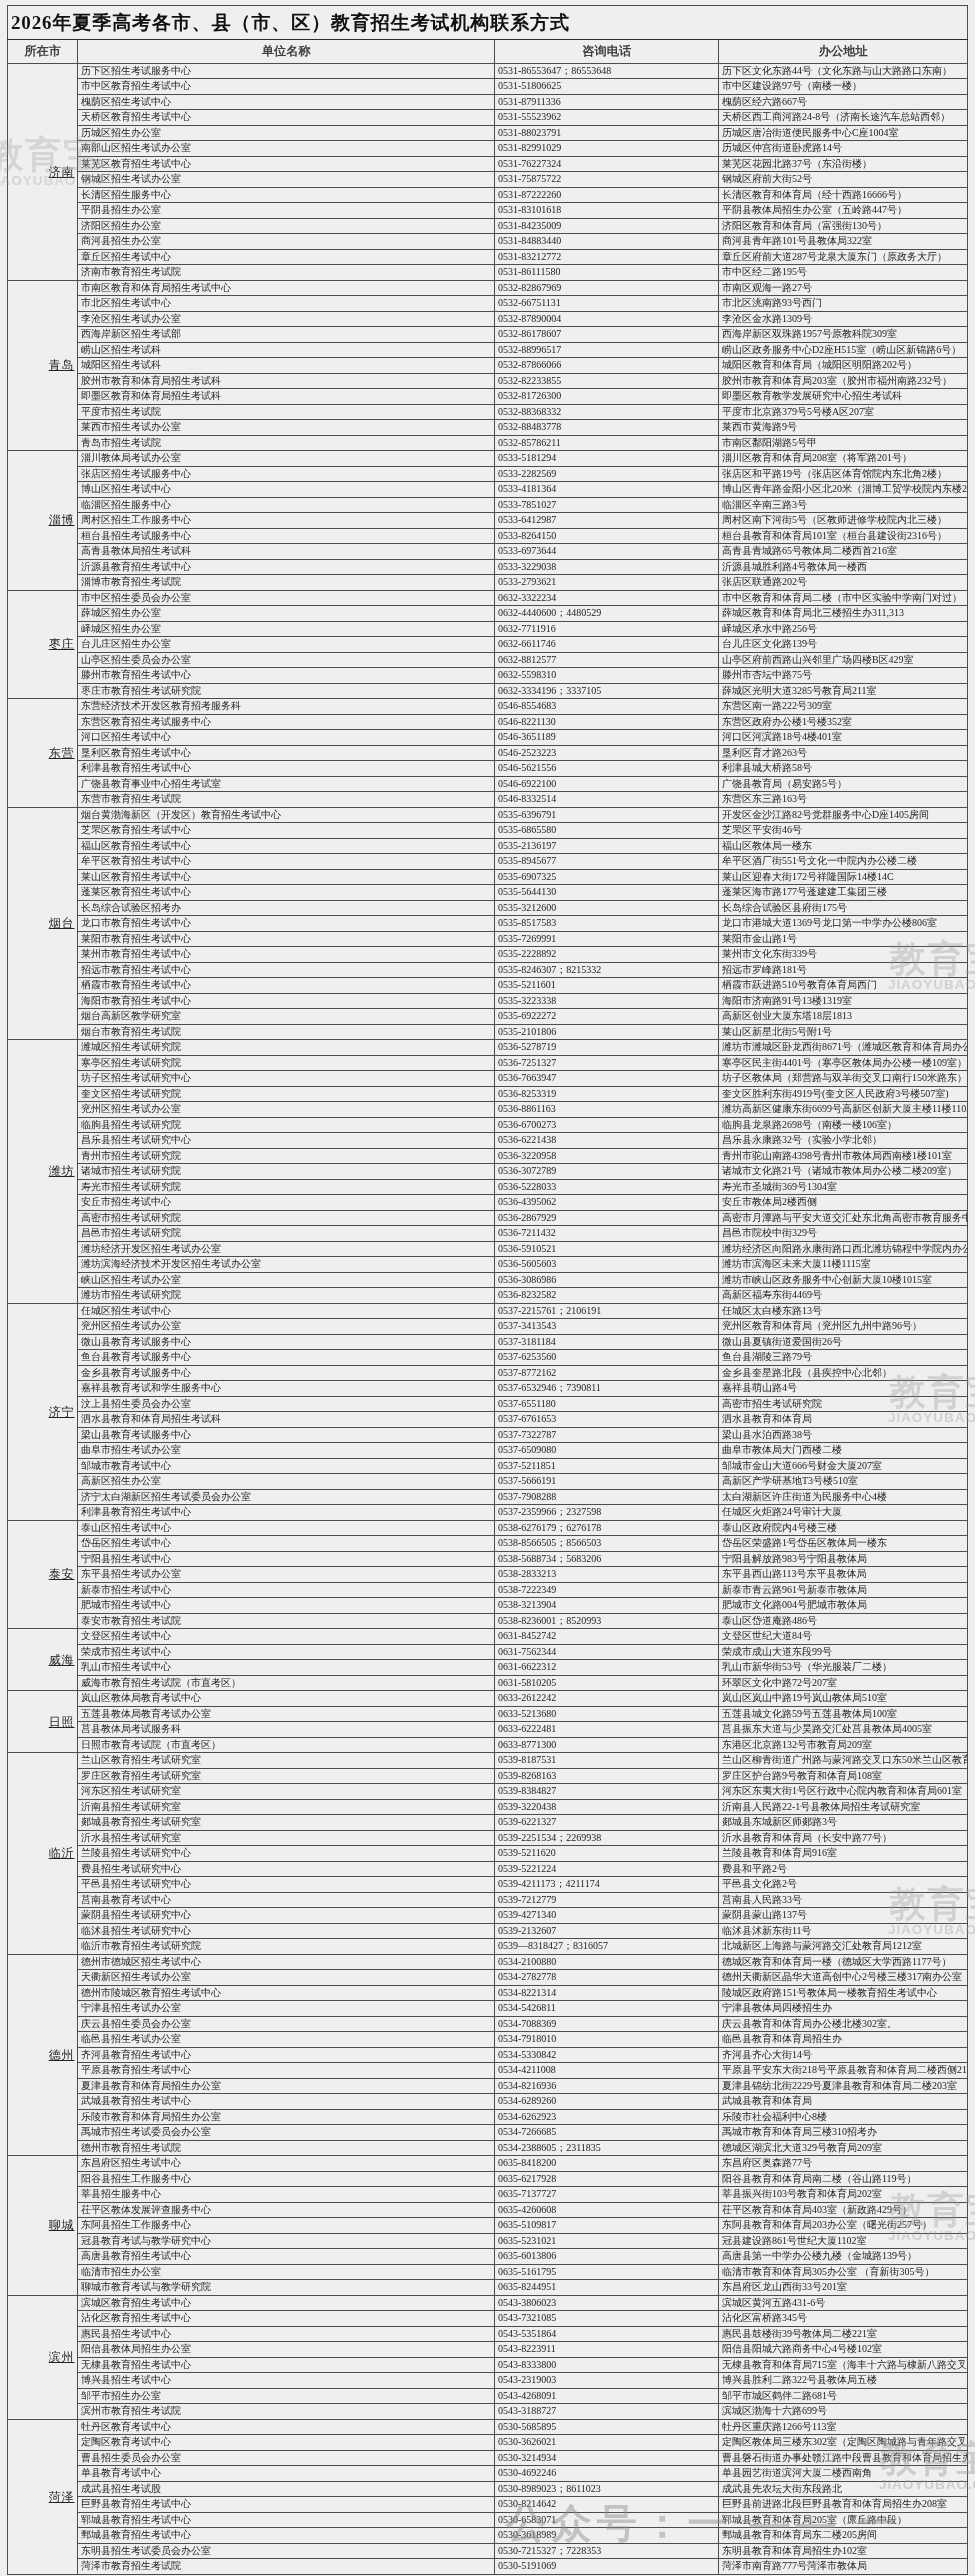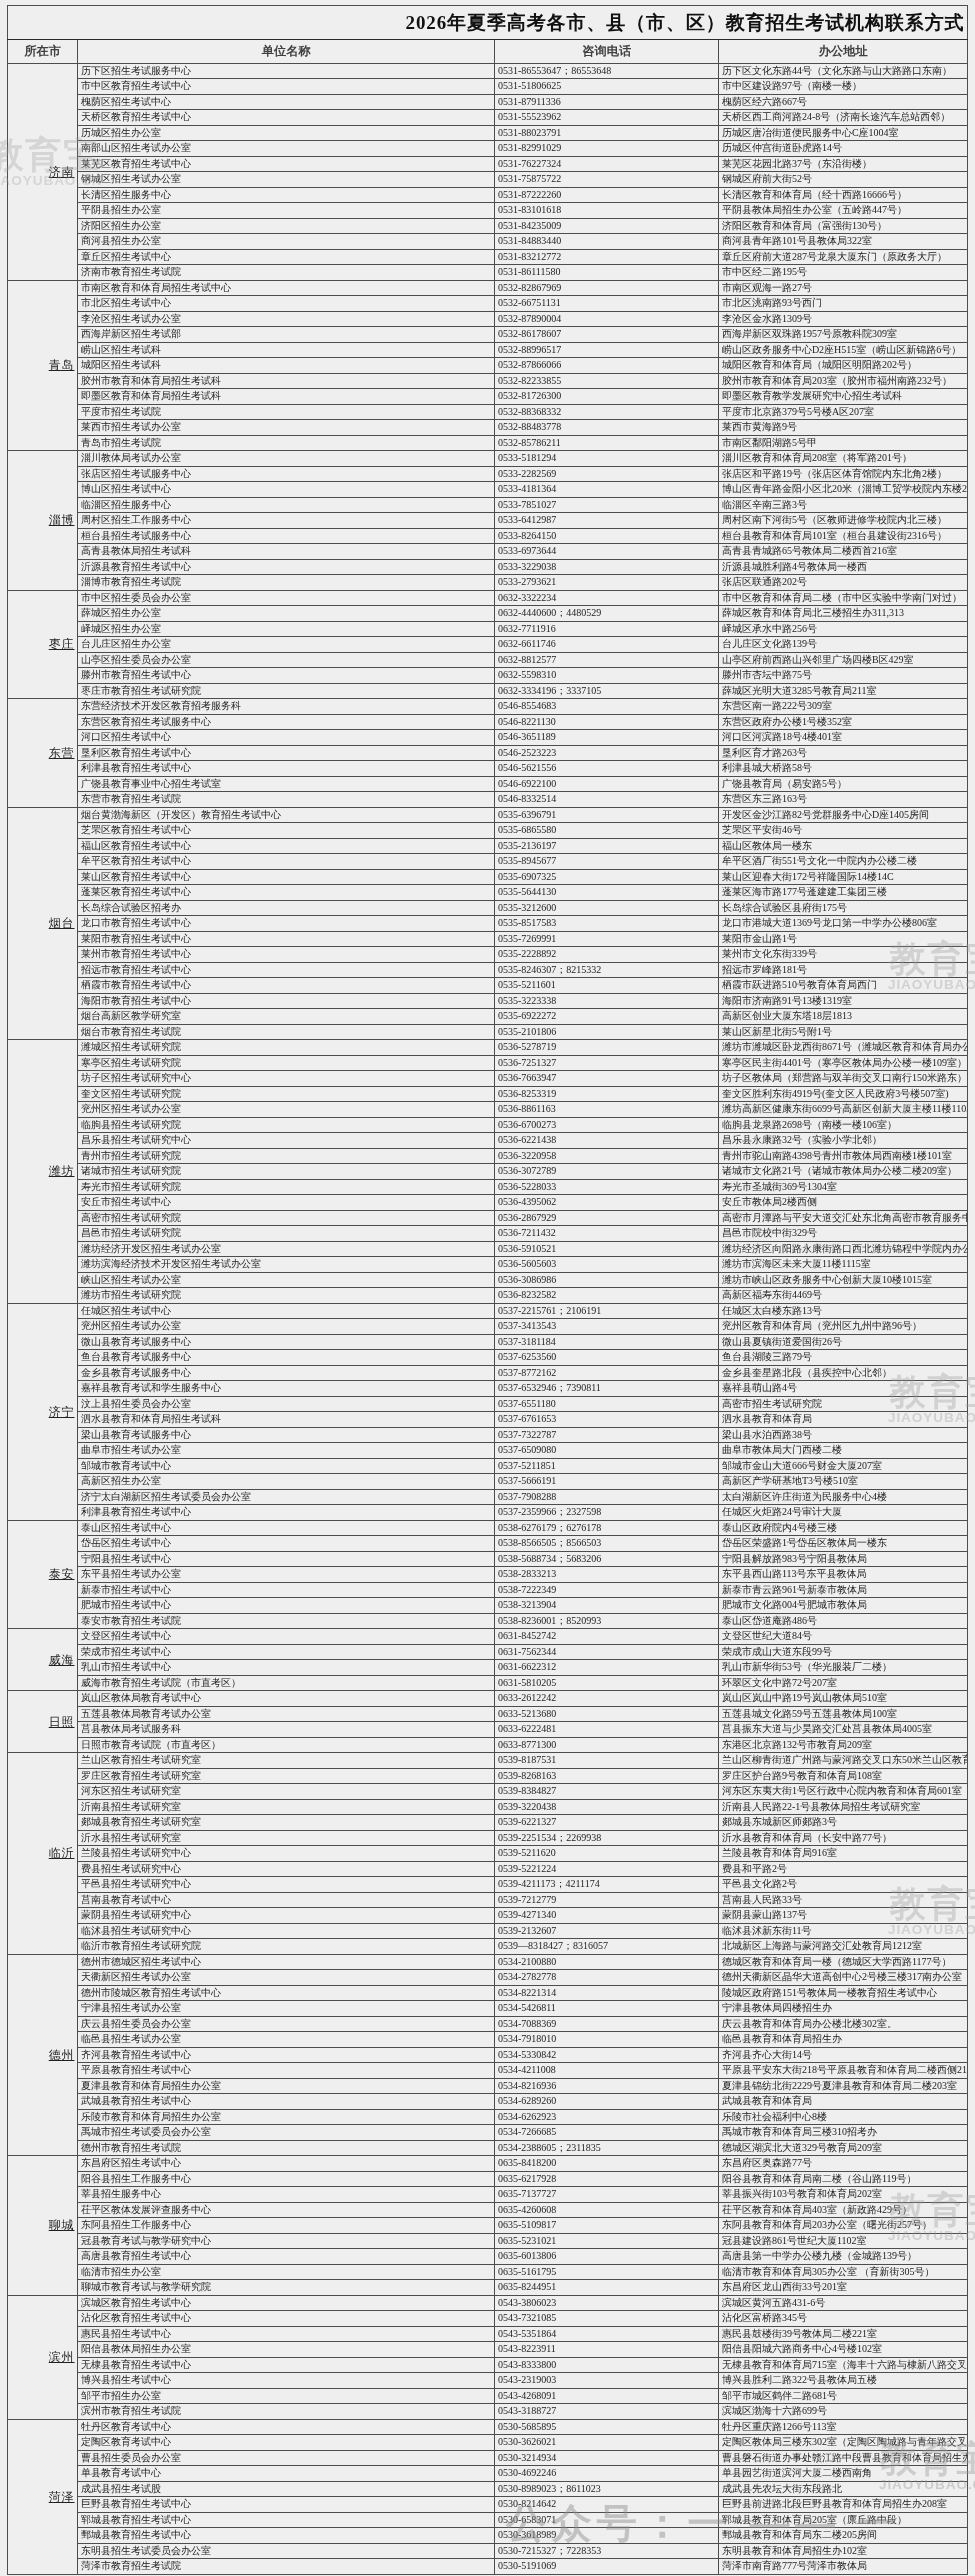--- a/index.html
+++ b/index.html
@@ -30,21 +30,21 @@
   col.c-addr{width:249px;}
   th,td{
     border:0.9px solid #4d4d4d;
     padding:0 2.7px;
     overflow:hidden;
     white-space:nowrap;
   }
   .title-cell{
     font-size:19px;
     font-weight:bold;
-    text-align:right;
+    text-align:left;
     height:33px;
     letter-spacing:0.9px;
     border-bottom:1.8px solid #2a2a2a;
     color:#111;
   }
   .col-head th{
     font-size:12.2px;
     font-weight:bold;
     height:22.6px;
     text-align:center;

